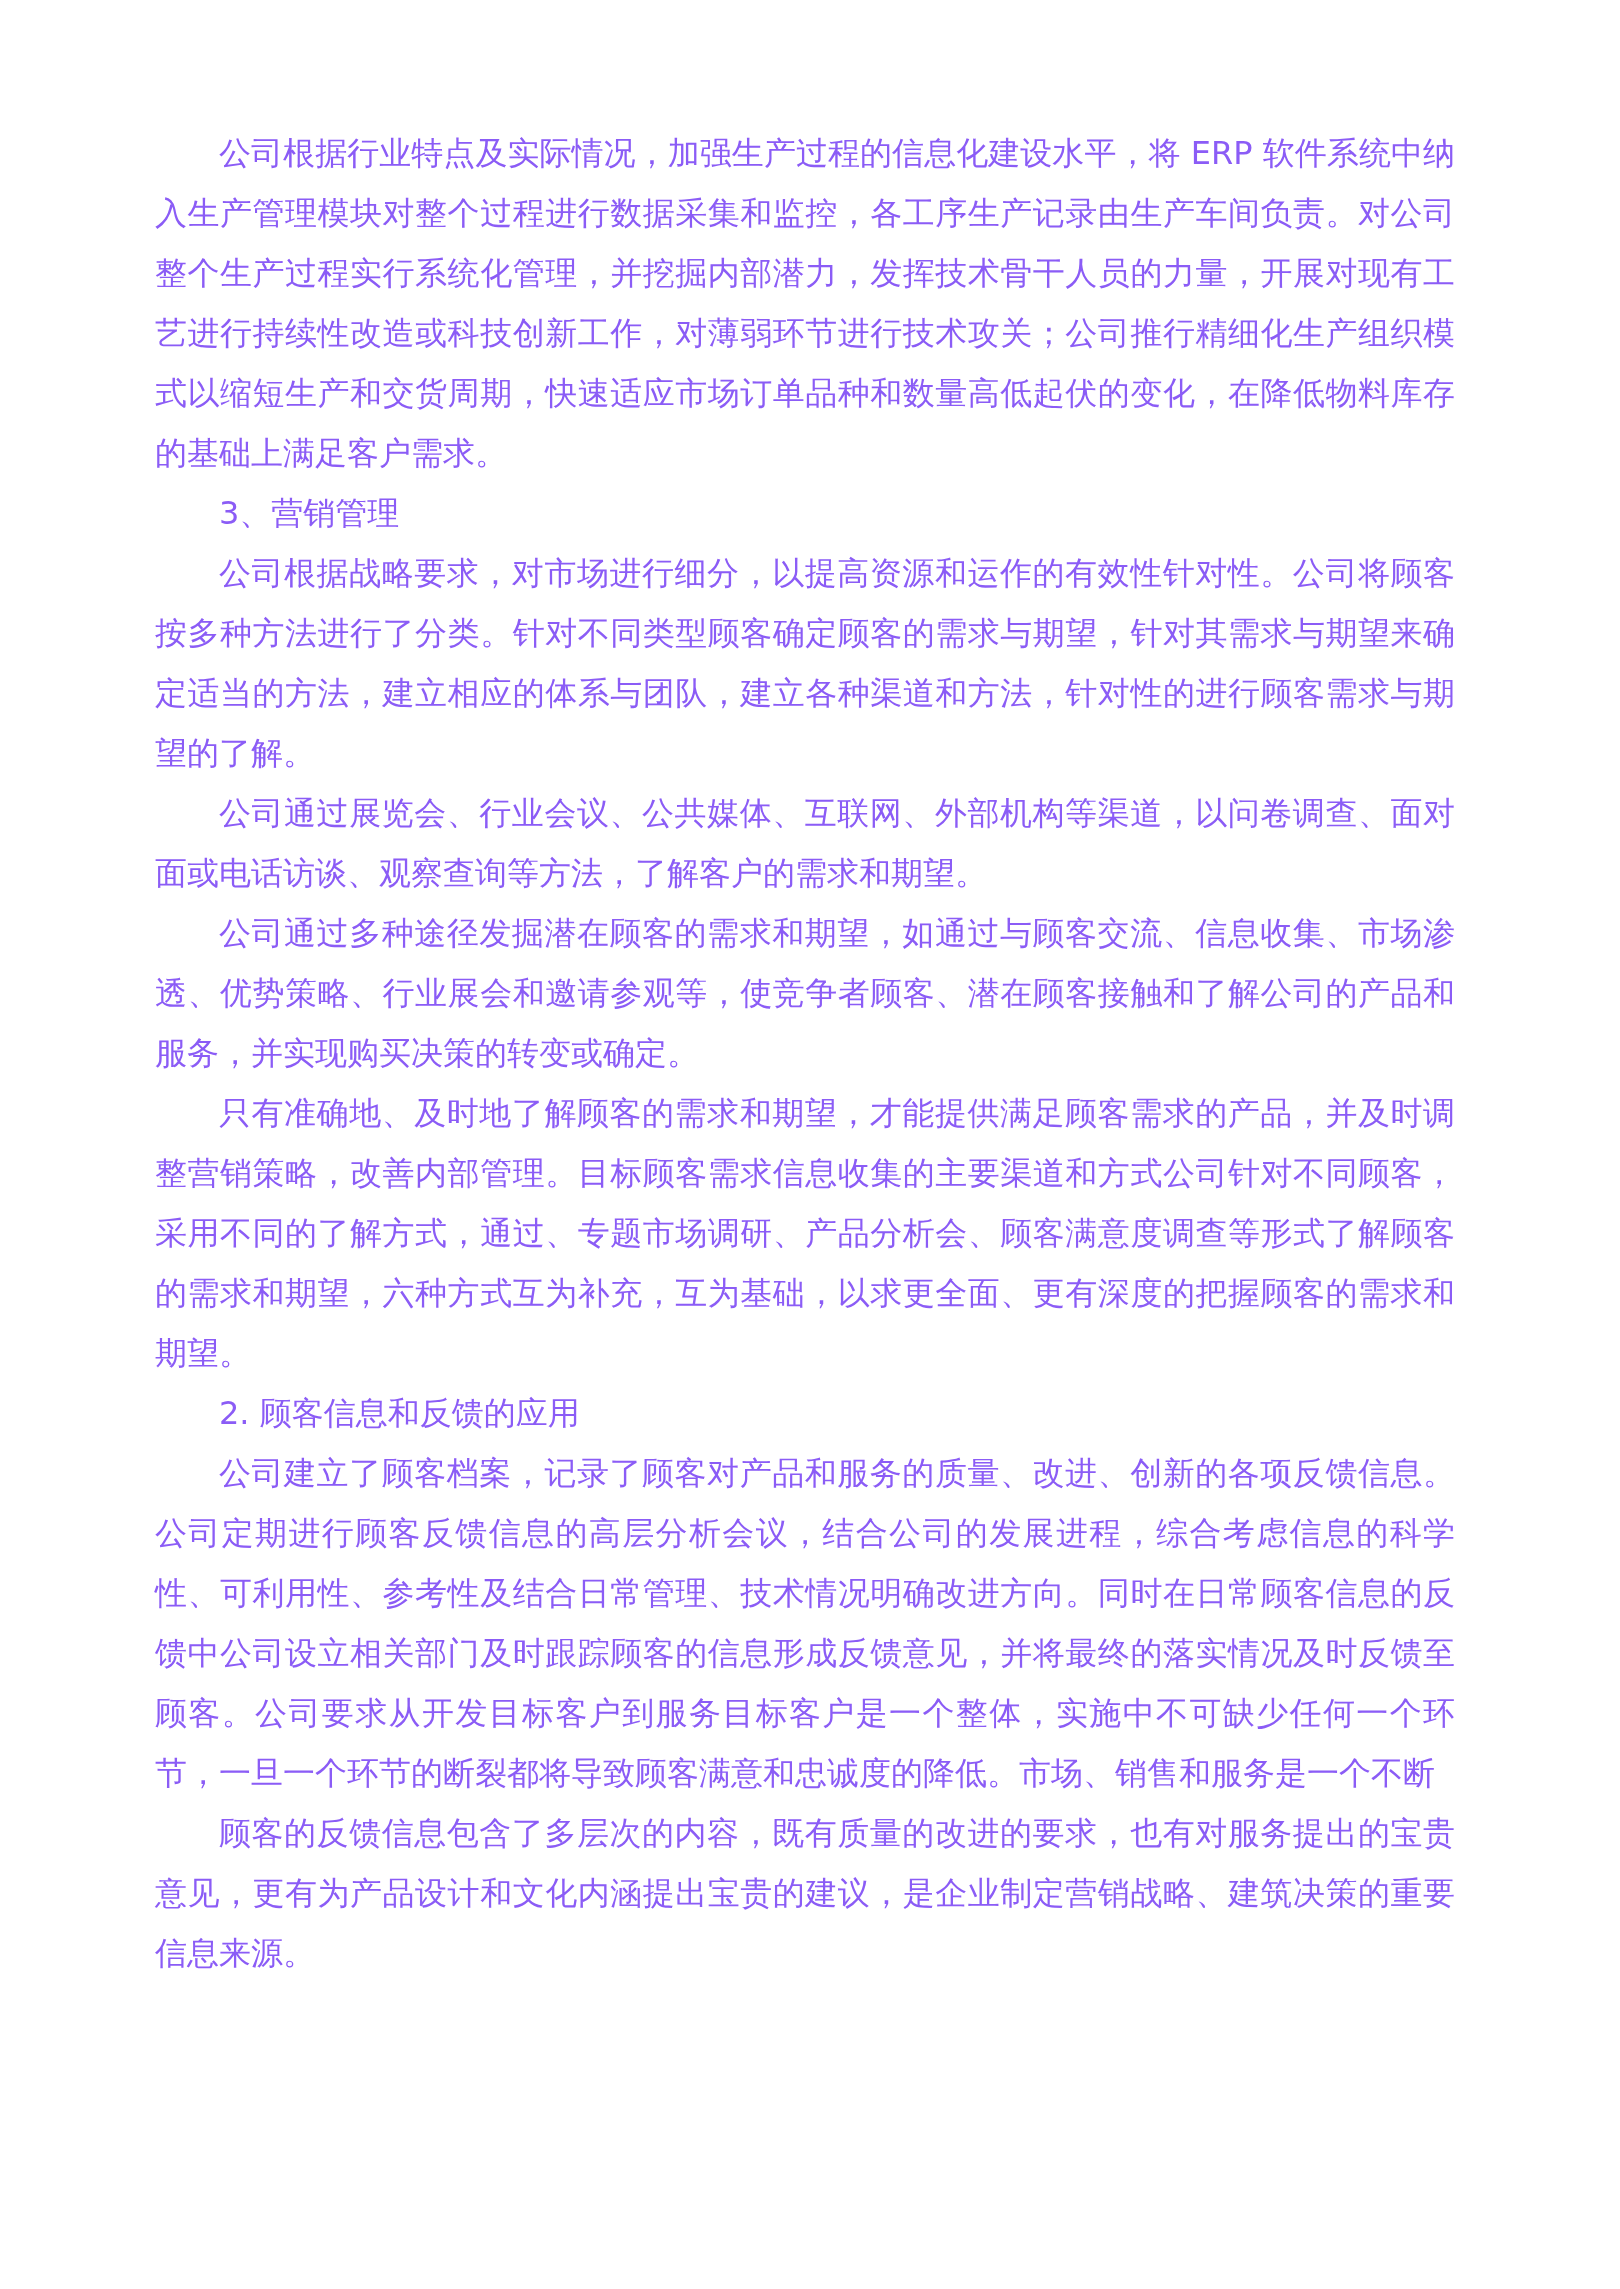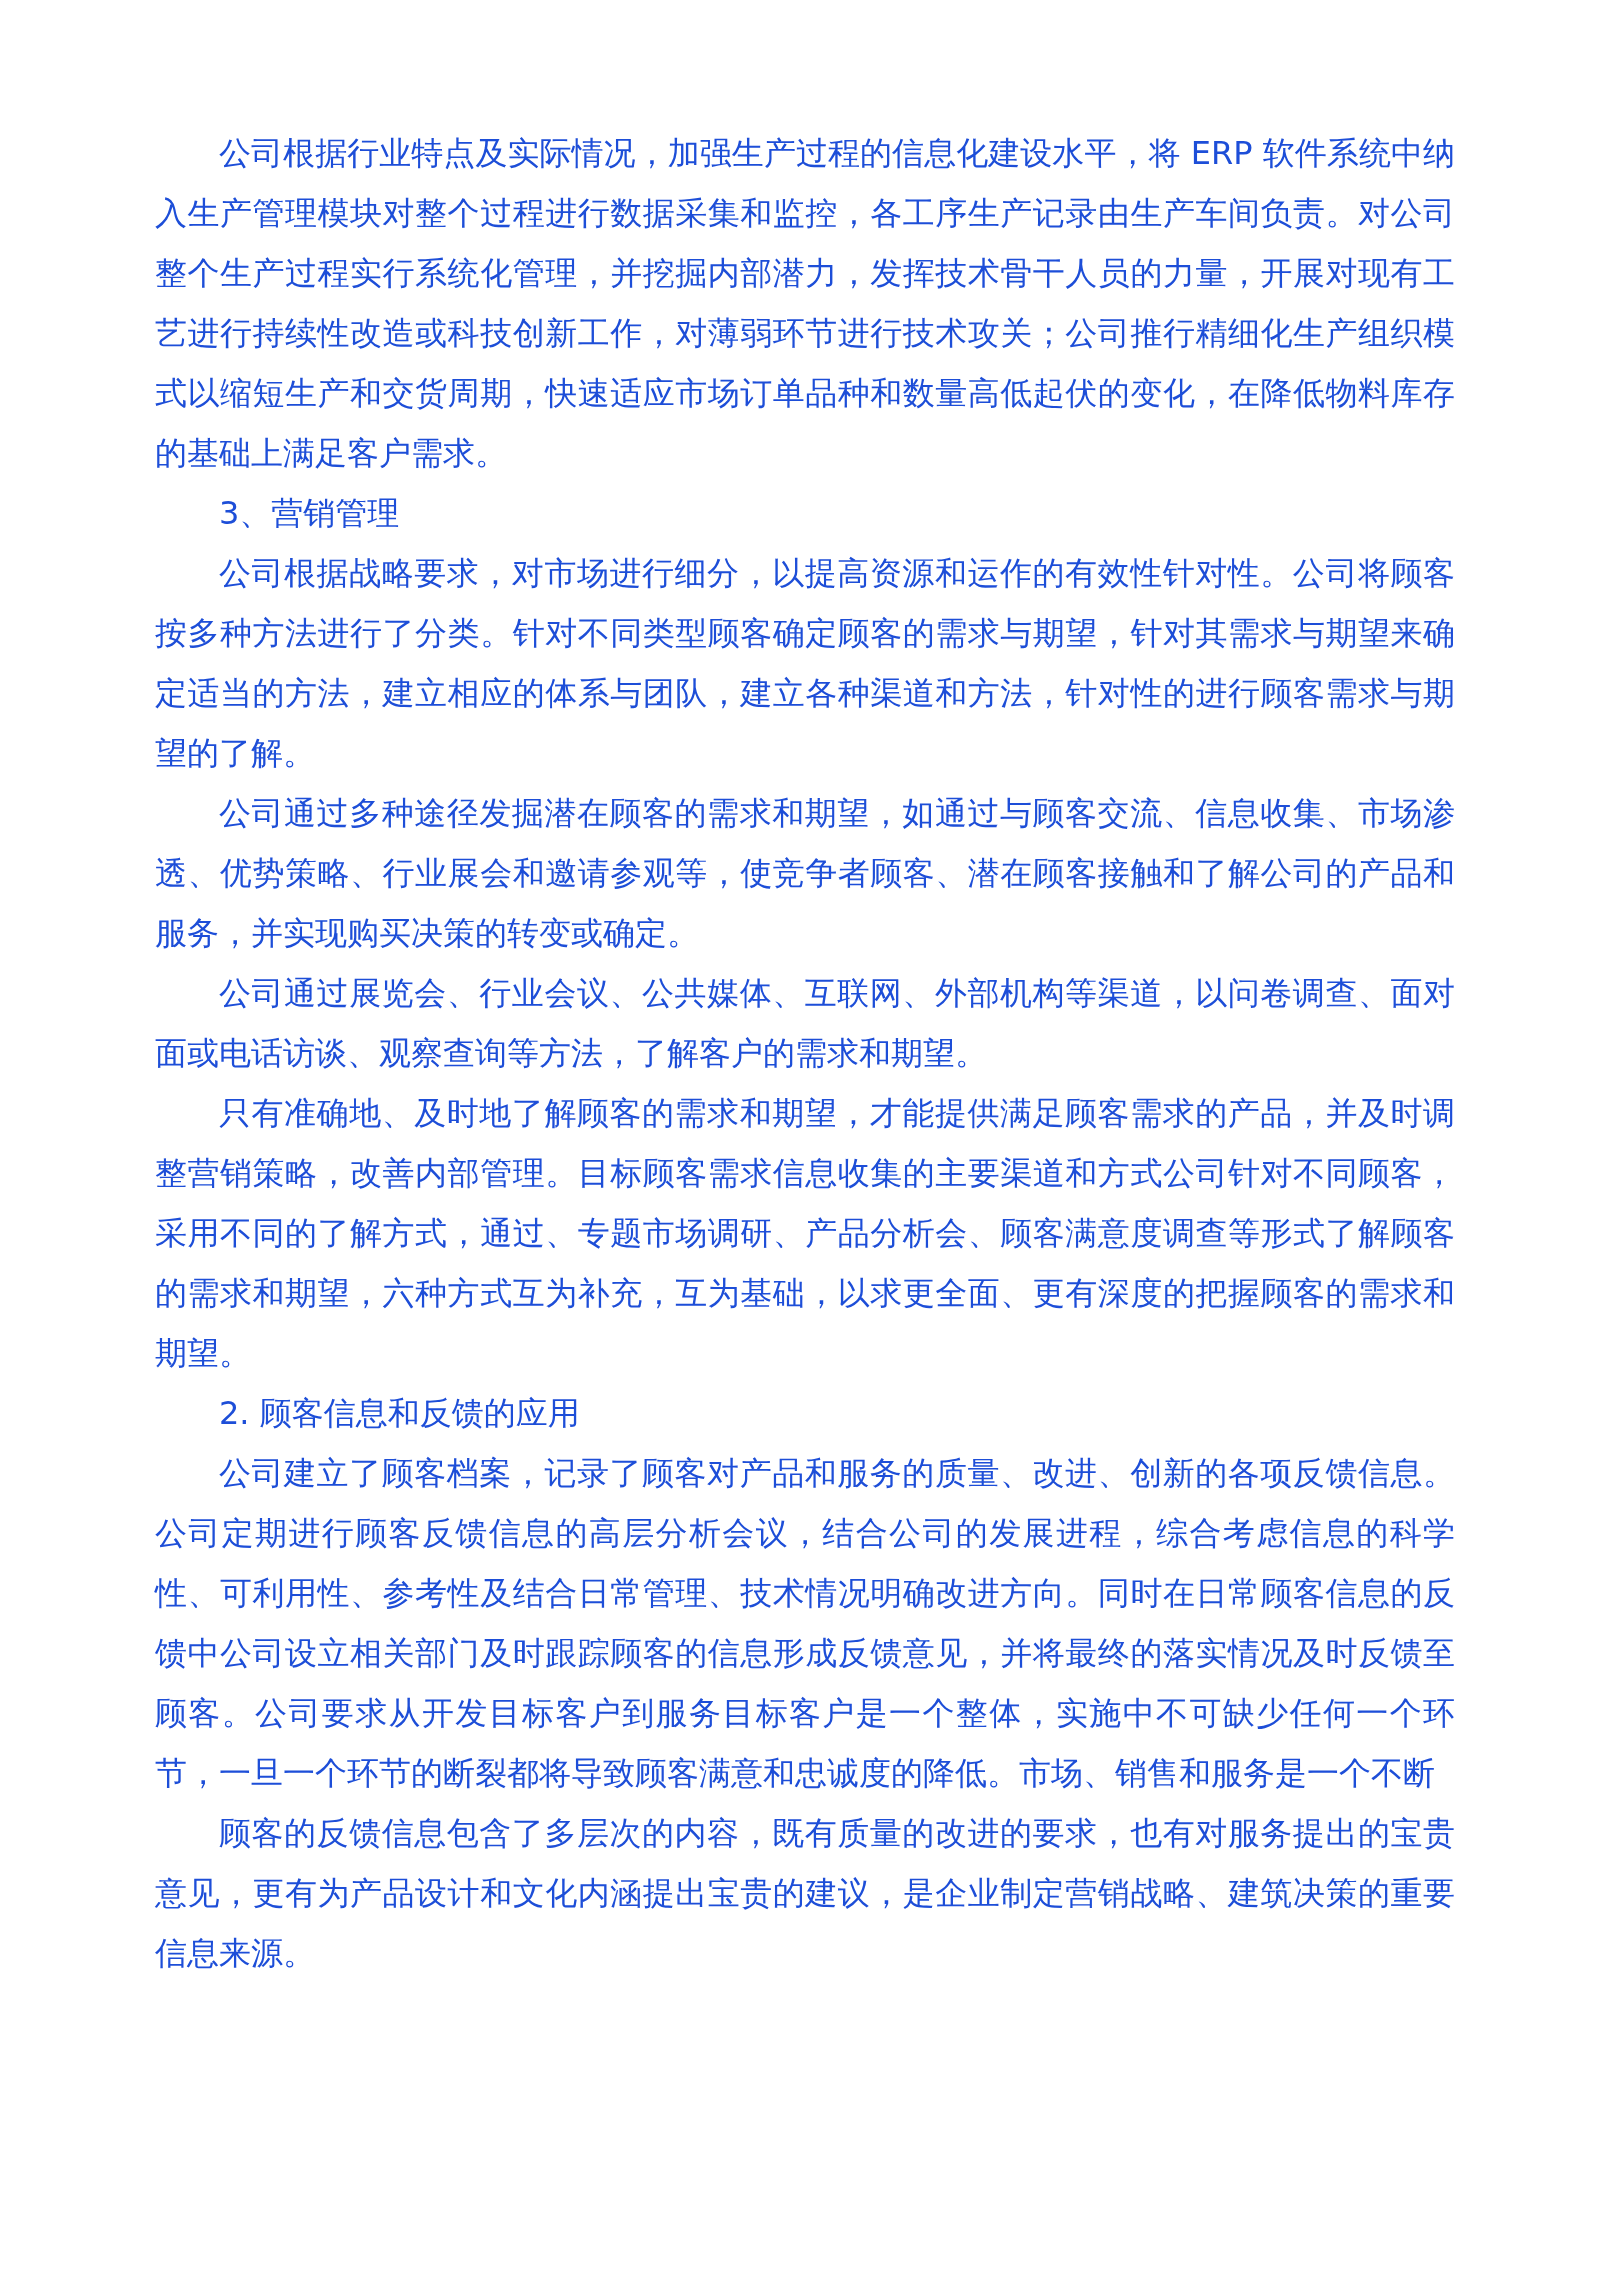--- a/index.html
+++ b/index.html
@@ -19,37 +19,37 @@
     position: absolute;
     left: 155px;
     top: 123px;
     width: 1300px;
   }
   .doc-body p {
     margin: 0;
     padding: 0;
     font-size: 32px;
     line-height: 60px;
-    color: #1d4ed8;
+    color: #8b5cf6;
     text-align: justify;
     text-justify: inter-ideograph;
     text-indent: 2em;
     word-break: break-all;
     letter-spacing: 0px;
   }
 </style>
 </head>
 <body>
 
 <div class="page">
   <div class="doc-body">
     <p>公司根据行业特点及实际情况，加强生产过程的信息化建设水平，将 ERP 软件系统中纳入生产管理模块对整个过程进行数据采集和监控，各工序生产记录由生产车间负责。对公司整个生产过程实行系统化管理，并挖掘内部潜力，发挥技术骨干人员的力量，开展对现有工艺进行持续性改造或科技创新工作，对薄弱环节进行技术攻关；公司推行精细化生产组织模式以缩短生产和交货周期，快速适应市场订单品种和数量高低起伏的变化，在降低物料库存的基础上满足客户需求。</p>
     <p>3、营销管理</p>
     <p>公司根据战略要求，对市场进行细分，以提高资源和运作的有效性针对性。公司将顾客按多种方法进行了分类。针对不同类型顾客确定顾客的需求与期望，针对其需求与期望来确定适当的方法，建立相应的体系与团队，建立各种渠道和方法，针对性的进行顾客需求与期望的了解。</p>
+    <p>公司通过展览会、行业会议、公共媒体、互联网、外部机构等渠道，以问卷调查、面对面或电话访谈、观察查询等方法，了解客户的需求和期望。</p>
     <p>公司通过多种途径发掘潜在顾客的需求和期望，如通过与顾客交流、信息收集、市场渗透、优势策略、行业展会和邀请参观等，使竞争者顾客、潜在顾客接触和了解公司的产品和服务，并实现购买决策的转变或确定。</p>
-    <p>公司通过展览会、行业会议、公共媒体、互联网、外部机构等渠道，以问卷调查、面对面或电话访谈、观察查询等方法，了解客户的需求和期望。</p>
     <p>只有准确地、及时地了解顾客的需求和期望，才能提供满足顾客需求的产品，并及时调整营销策略，改善内部管理。目标顾客需求信息收集的主要渠道和方式公司针对不同顾客，采用不同的了解方式，通过、专题市场调研、产品分析会、顾客满意度调查等形式了解顾客的需求和期望，六种方式互为补充，互为基础，以求更全面、更有深度的把握顾客的需求和期望。</p>
     <p>2. 顾客信息和反馈的应用</p>
     <p>公司建立了顾客档案，记录了顾客对产品和服务的质量、改进、创新的各项反馈信息。公司定期进行顾客反馈信息的高层分析会议，结合公司的发展进程，综合考虑信息的科学性、可利用性、参考性及结合日常管理、技术情况明确改进方向。同时在日常顾客信息的反馈中公司设立相关部门及时跟踪顾客的信息形成反馈意见，并将最终的落实情况及时反馈至顾客。公司要求从开发目标客户到服务目标客户是一个整体，实施中不可缺少任何一个环节，一旦一个环节的断裂都将导致顾客满意和忠诚度的降低。市场、销售和服务是一个不断</p>
     <p>顾客的反馈信息包含了多层次的内容，既有质量的改进的要求，也有对服务提出的宝贵意见，更有为产品设计和文化内涵提出宝贵的建议，是企业制定营销战略、建筑决策的重要信息来源。</p>
   </div>
 </div>
 
 
 </body></html>

